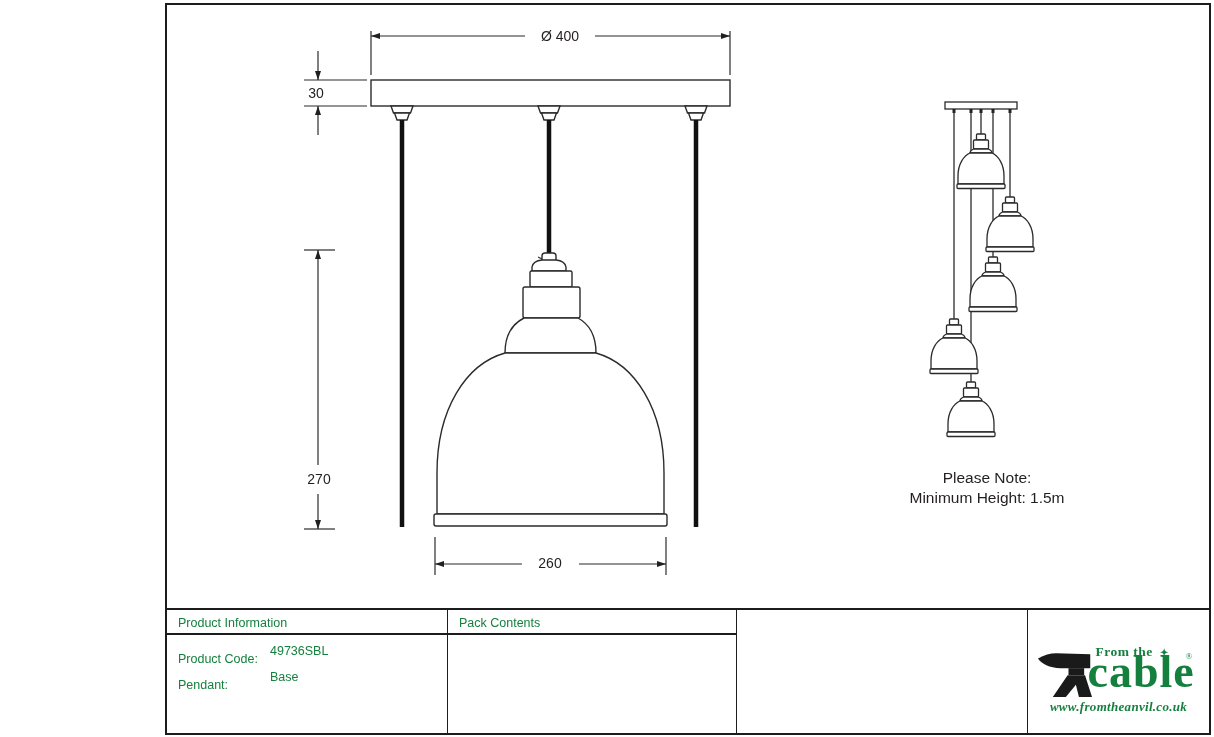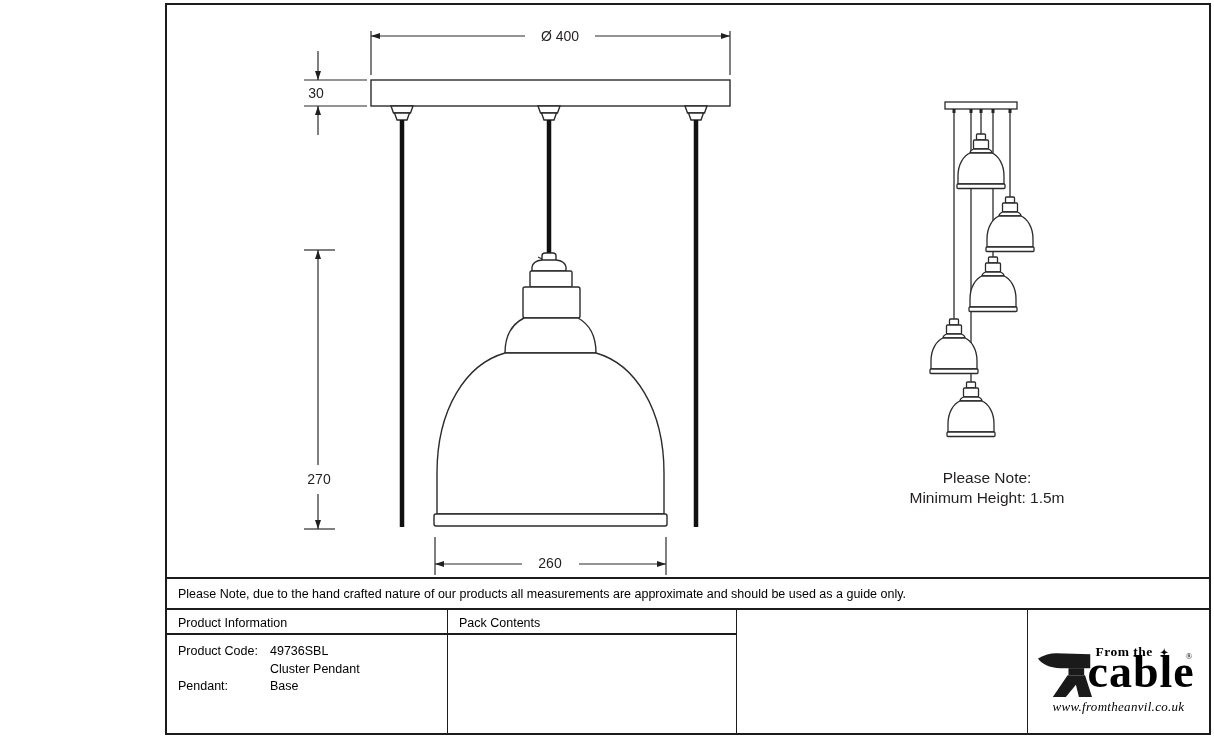--- a/index.html
+++ b/index.html
@@ -1,48 +1,48 @@
 <!DOCTYPE html>
 <html><head>
 <meta charset="utf-8">
 <style>
   html,body{margin:0;padding:0;background:#ffffff;}
   .page{position:relative;width:1214px;height:737px;background:#ffffff;
-        font-family:"Liberation Sans",sans-serif;color:#000000;overflow:hidden;}
+        font-family:"Liberation Sans",sans-serif;color:#15803d;overflow:hidden;}
   .frame{position:absolute;left:165px;top:3px;width:1046px;height:732px;
          border:2px solid #1c1c1c;box-sizing:border-box;background:#fff;}
   .drawing-area{position:absolute;left:0;top:0;width:1042px;height:572px;}
   .drawing-area svg{display:block;width:1042px;height:572px;}
   svg text{font-family:"Liberation Sans",sans-serif;fill:#231f20;}
   .dim-t{font-size:14px;}
   .note-t{font-size:15.5px;}
   .note-row{position:absolute;left:0;top:572px;width:1042px;height:31px;
             border-top:2px solid #1c1c1c;box-sizing:border-box;
             display:flex;align-items:center;padding-left:11px;font-size:12.5px;}
   .info-table{position:absolute;left:0;top:603px;width:1042px;height:125px;
               border-top:2px solid #1c1c1c;box-sizing:border-box;display:flex;}
   .col{box-sizing:border-box;height:100%;}
   .col-divider{border-right:1.6px solid #1c1c1c;}
   .c1{width:281px;} .c2{width:289px;} .c3{width:291px;} .c4{width:181px;}
   .cell-hdr{height:25px;border-bottom:2px solid #1c1c1c;box-sizing:border-box;
             padding:6px 0 16px 11px;font-size:12.5px;}
   .cell-body{padding:8px 6px 0 11px;font-size:12.5px;line-height:17.6px;}
   .tr{display:flex;}
-  .tl{width:92px;flex:none;}
+  .tl{width:92px;flex:none;margin-top:8px;}
   .logo-cell{display:flex;align-items:center;justify-content:center;}
   .logo-box{position:relative;width:162px;height:74px;margin-top:16px;}
   .anvil-svg{position:absolute;left:0;top:8px;width:54px;height:50px;}
   .from-the{position:absolute;left:58px;top:1px;font-family:"Liberation Serif",serif;
             font-weight:bold;font-size:13.5px;letter-spacing:.5px;white-space:nowrap;}
   .ornament{font-size:10px;margin-left:7px;}
   .nvil{position:absolute;left:50px;top:7px;font-family:"Liberation Serif",serif;
         font-weight:bold;font-size:46px;line-height:44px;letter-spacing:1px;}
   .reg{position:absolute;left:148px;top:8px;font-size:9px;font-family:"Liberation Serif",serif;}
   .website{position:absolute;left:0;top:56px;width:162px;text-align:center;
-           font-family:"Liberation Serif",serif;font-style:italic;font-weight:normal;
+           font-family:"Liberation Serif",serif;font-style:italic;font-weight:bold;
            font-size:13px;letter-spacing:.3px;white-space:nowrap;}
   .ln{stroke:#2b2b2b;stroke-width:1.2;fill:none;}
   .shape{stroke:#2b2b2b;stroke-width:1.4;fill:#ffffff;}
   .cable{stroke:#111111;stroke-width:4.5;fill:none;}
   .mcable{stroke:#2b2b2b;stroke-width:1.3;fill:none;}
   .mshape{stroke:#2b2b2b;stroke-width:1.3;fill:#ffffff;}
   .arr{fill:#231f20;stroke:none;}
 </style>
 </head>
 <body>
@@ -155,35 +155,28 @@
           <use href="#mini-shade" x="804" y="377"></use>
         </g>
 
         <g>
           <text class="note-t" x="820" y="478" text-anchor="middle">Please Note:</text>
           <text class="note-t" x="820" y="498" text-anchor="middle">Minimum Height: 1.5m</text>
         </g>
       </svg>
     </div>
 
-    <div class="note-row">
-      <span>Please Note, due to the hand crafted nature of our products all measurements are approximate and should be used as a guide only.</span>
-    </div>
 
     <div class="info-table">
       <div class="col c1 col-divider">
         <div class="cell-hdr">Product Information</div>
         <div class="cell-body">
           <div class="tr">
             <span class="tl">Product Code:</span>
             <span>49736SBL</span>
-          </div>
-          <div class="tr">
-            <span class="tl"></span>
-            <span>Cluster Pendant</span>
           </div>
           <div class="tr">
             <span class="tl">Pendant:</span>
             <span>Base</span>
           </div>
         </div>
       </div>
 
       <div class="col c2 col-divider">
         <div class="cell-hdr">Pack Contents</div>

